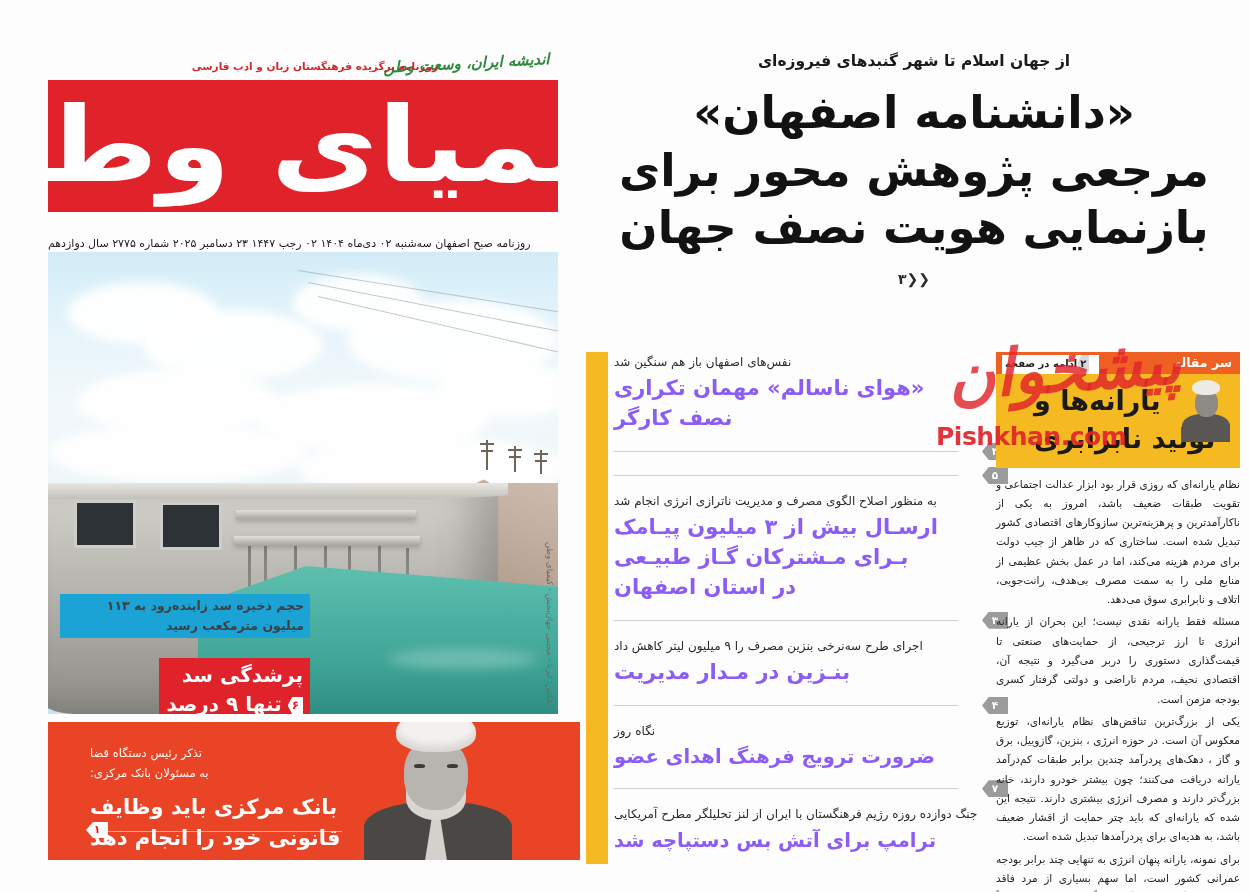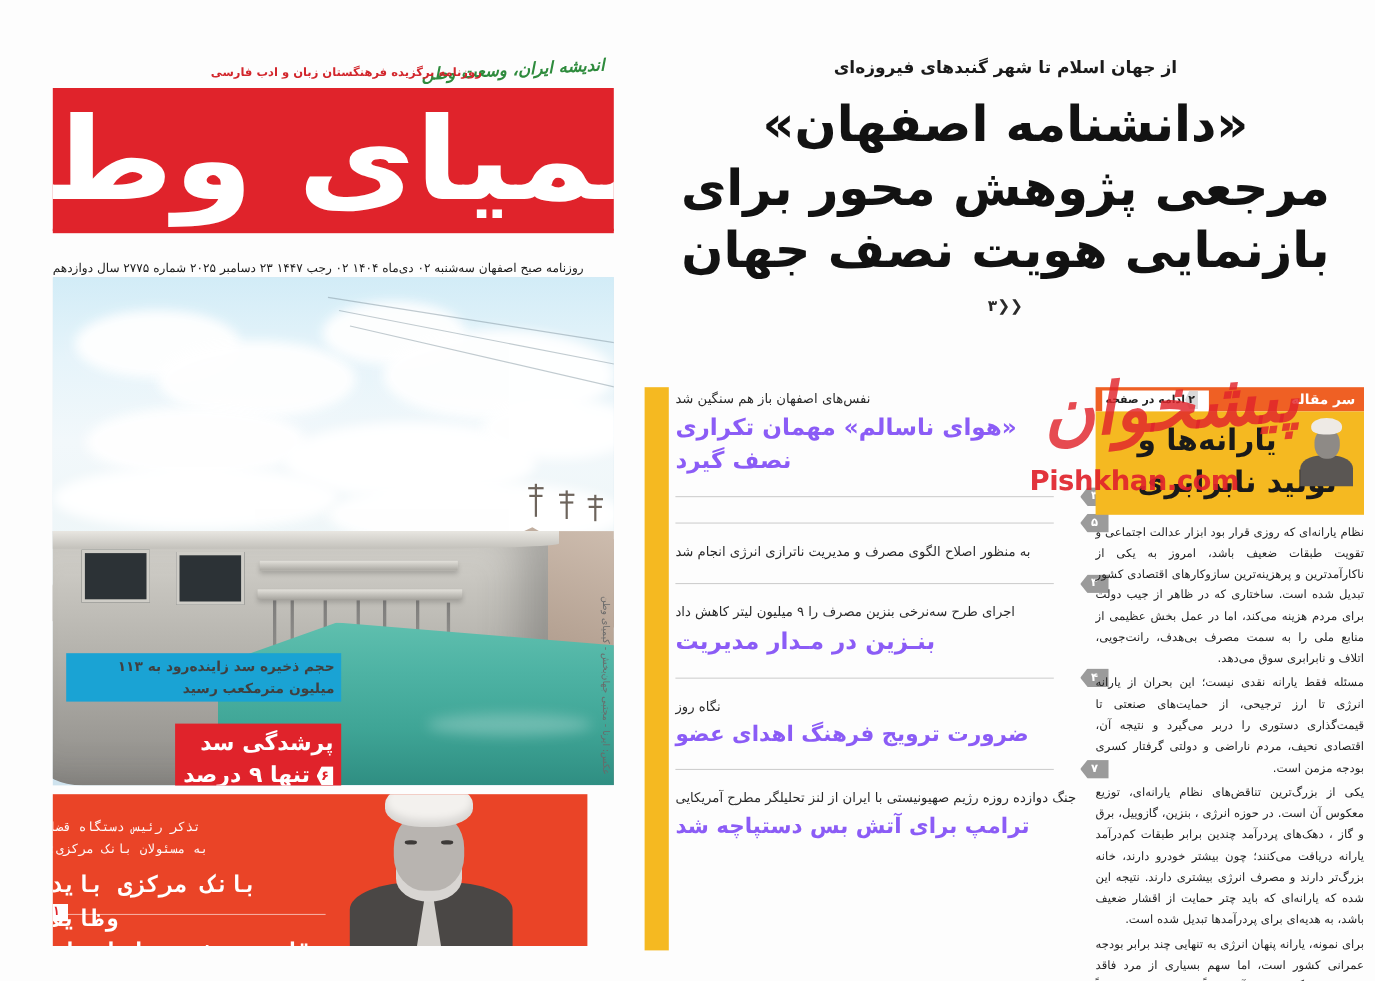--- a/index.html
+++ b/index.html
@@ -259,24 +259,23 @@
     padding: 0 4px;
     margin-left: 6px;
     clip-path: polygon(0 50%, 30% 0, 100% 0, 100% 100%, 30% 100%);
     vertical-align: middle;
   }
 
   
   .redbox {
     position: absolute;
     left: 48px; top: 722px;
-    width: 486px; height: 138px;
+    width: 532px; height: 138px;
     background: #ea4427;
     overflow: hidden;
-    font-family: Liberation Mono, monospace;
   }
   .portrait {
     position: absolute;
     right: 62px; bottom: 0;
     width: 160px; height: 150px;
   }
   .turban {
     position: absolute;
     left: 38px; top: 2px;
     width: 80px; height: 40px;
@@ -643,35 +642,40 @@
   </div>
 
   <div class="news-col">
     <div class="yellow-bar"></div>
     <div class="news-items">
 
       <div class="news-item">
         <div class="ni-kicker">نفس‌های اصفهان باز هم سنگین شد</div>
         <div class="ni-title">
           <div>«هوای ناسالم» مهمان تکراری</div>
-          <div>نصف گیرد</div>
+          <div>نصف کارگر</div>
         </div>
       </div>
       <div class="ni-sep">
         <div class="line"></div>
         <div class="badge">۳</div>
       </div>
 
       <div class="ni-sep">
         <div class="line"></div>
         <div class="badge">۵</div>
       </div>
 
       <div class="news-item">
         <div class="ni-kicker">به منظور اصلاح الگوی مصرف و مدیریت ناترازی انرژی انجام شد</div>
+        <div class="ni-title">
+          <div>ارسـال بیش از ۳ میلیون پیـامک</div>
+          <div>بـرای مـشترکان گـاز طبیـعی</div>
+          <div>در استان اصفهان</div>
+        </div>
       </div>
       <div class="ni-sep">
         <div class="line"></div>
         <div class="badge">۳</div>
       </div>
 
       <div class="news-item">
         <div class="ni-kicker">اجرای طرح سه‌نرخی بنزین مصرف را ۹ میلیون لیتر کاهش داد</div>
         <div class="ni-title">
           <div>بنـزین در مـدار مدیریت</div>
@@ -687,21 +691,21 @@
         <div class="ni-title sm">
           <div>ضرورت ترویج فرهنگ اهدای عضو</div>
         </div>
       </div>
       <div class="ni-sep">
         <div class="line"></div>
         <div class="badge">۷</div>
       </div>
 
       <div class="news-item">
-        <div class="ni-kicker">جنگ دوازده روزه رژیم صهیونیستی با ایران از لنز تحلیلگر مطرح آمریکایی</div>
+        <div class="ni-kicker">جنگ دوازده روزه رژیم فرهنگستان با ایران از لنز تحلیلگر مطرح آمریکایی</div>
         <div class="ni-title sm">
           <div>ترامپ برای آتش بس دستپاچه شد</div>
         </div>
       </div>
 
     </div>
   </div>
 
   <div class="edit-col">
     <div class="edit-top">

